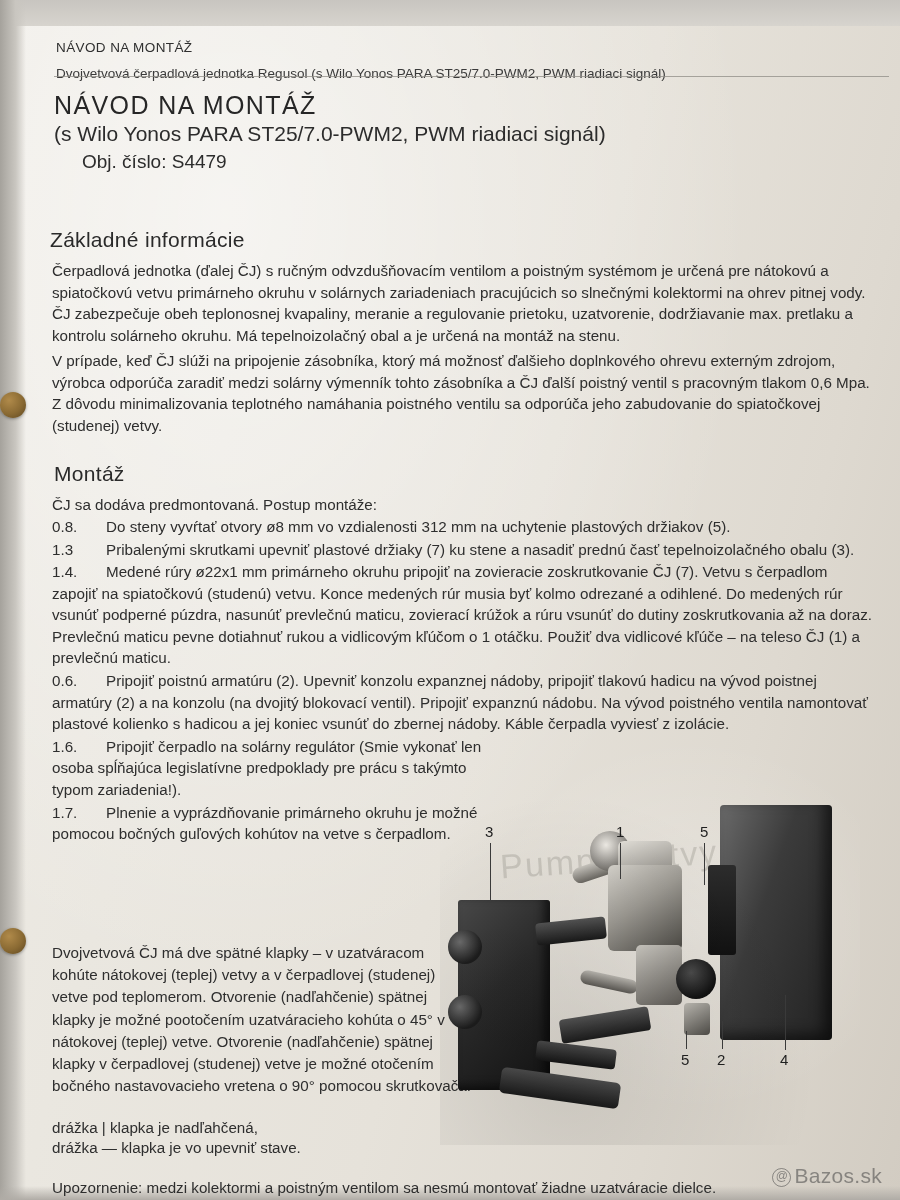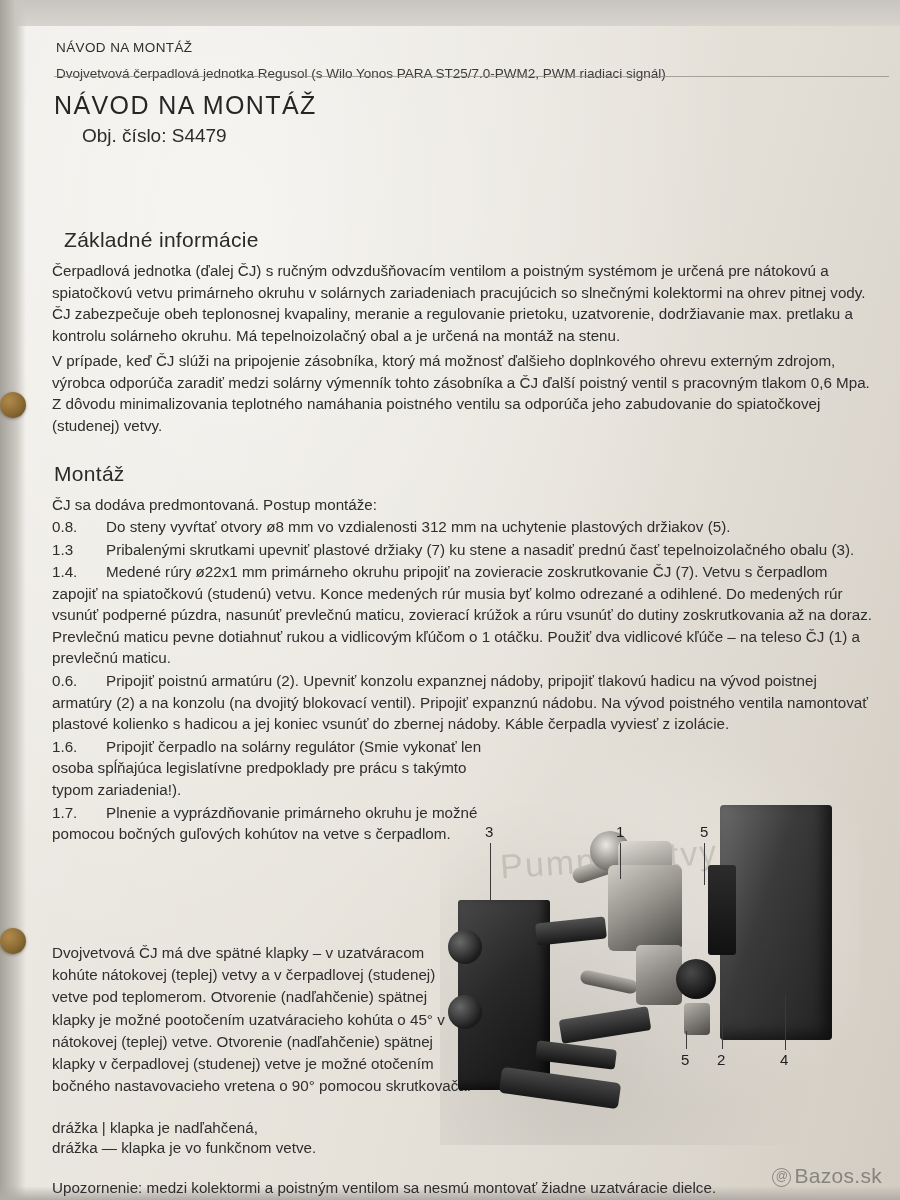--- a/index.html
+++ b/index.html
@@ -124,21 +124,21 @@
   }
 
   h2.section {
     position: absolute;
     font-size: 21px;
     font-weight: normal;
     color: #2a2a2a;
     margin: 0;
     letter-spacing: 0.3px;
   }
-  #h-basic { left: 24px; top: 196px; }
+  #h-basic { left: 10px; top: 196px; }
   #h-mont  { left: 14px; top: 430px; }
 
   .para {
     position: absolute;
     font-size: 15.2px;
     line-height: 1.42;
     color: #2e2e2e;
     text-align: left;
   }
   #p-basic-1 { left: 12px; top: 228px; width: 820px; }
@@ -347,20 +347,21 @@
   <div class="doc">
 
     <div class="running-head">
       <div class="rh1">NÁVOD NA MONTÁŽ</div>
       <div class="rh2">Dvojvetvová čerpadlová jednotka Regusol (s Wilo Yonos PARA ST25/7.0-PWM2, PWM riadiaci signál)</div>
     </div>
     <div class="rule"></div>
 
     <div class="title-block">
       <div class="title-main">NÁVOD NA MONTÁŽ</div>
+      <div class="title-sub2">(s Wilo Yonos PARA ST25/7.0-PWM2, PWM riadiaci signál)</div>
       <div class="title-obj">Obj. číslo: S4479</div>
     </div>
 
     <h2 class="section" id="h-basic">Základné informácie</h2>
     <div class="para" id="p-basic-1">Čerpadlová jednotka (ďalej ČJ) s ručným odvzdušňovacím ventilom a poistným systémom je určená pre nátokovú a spiatočkovú vetvu primárneho okruhu v solárnych zariadeniach pracujúcich so slnečnými kolektormi na ohrev pitnej vody. ČJ zabezpečuje obeh teplonosnej kvapaliny, meranie a regulovanie prietoku, uzatvorenie, dodržiavanie max. pretlaku a kontrolu solárneho okruhu. Má tepelnoizolačný obal a je určená na montáž na stenu.</div>
     <div class="para" id="p-basic-2">V prípade, keď ČJ slúži na pripojenie zásobníka, ktorý má možnosť ďalšieho doplnkového ohrevu externým zdrojom, výrobca odporúča zaradiť medzi solárny výmenník tohto zásobníka a ČJ ďalší poistný ventil s pracovným tlakom 0,6 Mpa.  Z dôvodu minimalizovania teplotného namáhania poistného ventilu sa odporúča jeho zabudovanie do spiatočkovej (studenej) vetvy.</div>
 
     <h2 class="section" id="h-mont">Montáž</h2>
     <div class="para" id="p-mont-intro">ČJ sa dodáva predmontovaná. Postup montáže:</div>
 
@@ -380,21 +381,21 @@
       <div class="step step-narrow">
         <span class="num">1.6.</span><span>Pripojiť čerpadlo na solárny regulátor (Smie vykonať len osoba spĺňajúca legislatívne predpoklady pre prácu s takýmto typom zariadenia!).</span>
       </div>
       <div class="step step-narrow">
         <span class="num">1.7.</span><span>Plnenie a vyprázdňovanie primárneho okruhu je možné pomocou bočných guľových kohútov na vetve s čerpadlom.</span>
       </div>
     </div>
 
     <div class="para" id="p-two-valve">Dvojvetvová ČJ má dve spätné klapky – v uzatváracom kohúte nátokovej (teplej) vetvy a v čerpadlovej (studenej) vetve pod teplomerom. Otvorenie (nadľahčenie) spätnej klapky je možné pootočením uzatváracieho kohúta o 45° v nátokovej (teplej) vetve. Otvorenie (nadľahčenie) spätnej klapky v čerpadlovej (studenej) vetve je možné otočením bočného nastavovacieho vretena o 90° pomocou skrutkovača:</div>
     <div class="para" id="p-groove-1">drážka  |  klapka je nadľahčená,</div>
-    <div class="para" id="p-groove-2">drážka  —  klapka je vo funkčnom vetve.</div>
+    <div class="para" id="p-groove-2">drážka  —  klapka je vo upevniť stave.</div>
     <div class="para" id="p-warning">Upozornenie: medzi kolektormi a poistným ventilom sa nesmú montovať žiadne uzatváracie dielce.</div>
 
   </div>
 
   <div id="figure">
     <div id="fig-bg"></div>
     <div class="watermark">Pumpa vetvy</div>
 
     <div class="pc" id="insul-right"></div>
     <div class="pc" id="insul-right-cut"></div>

